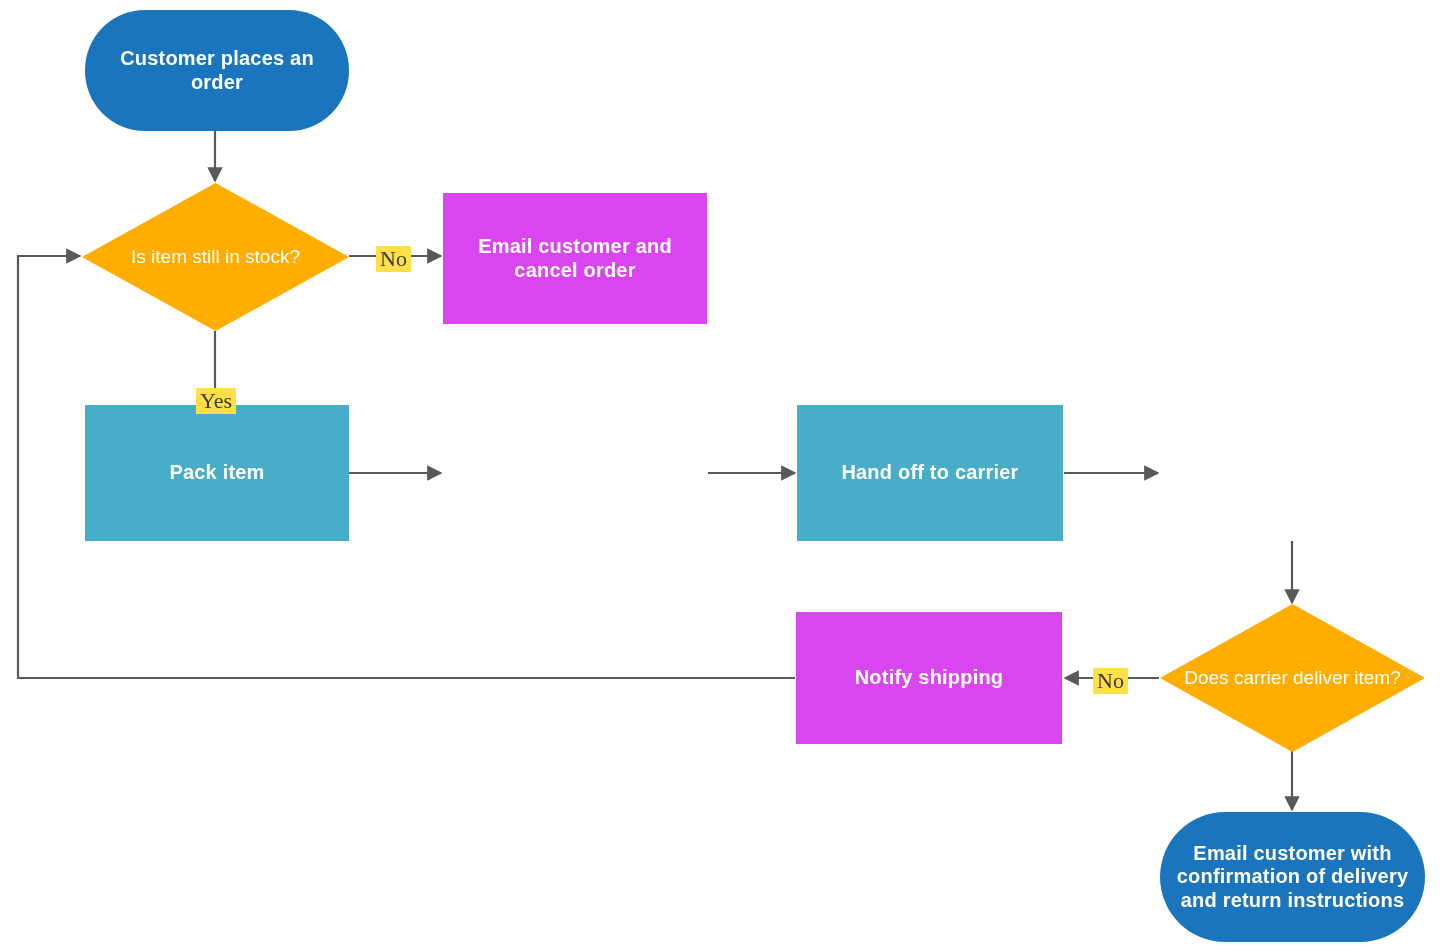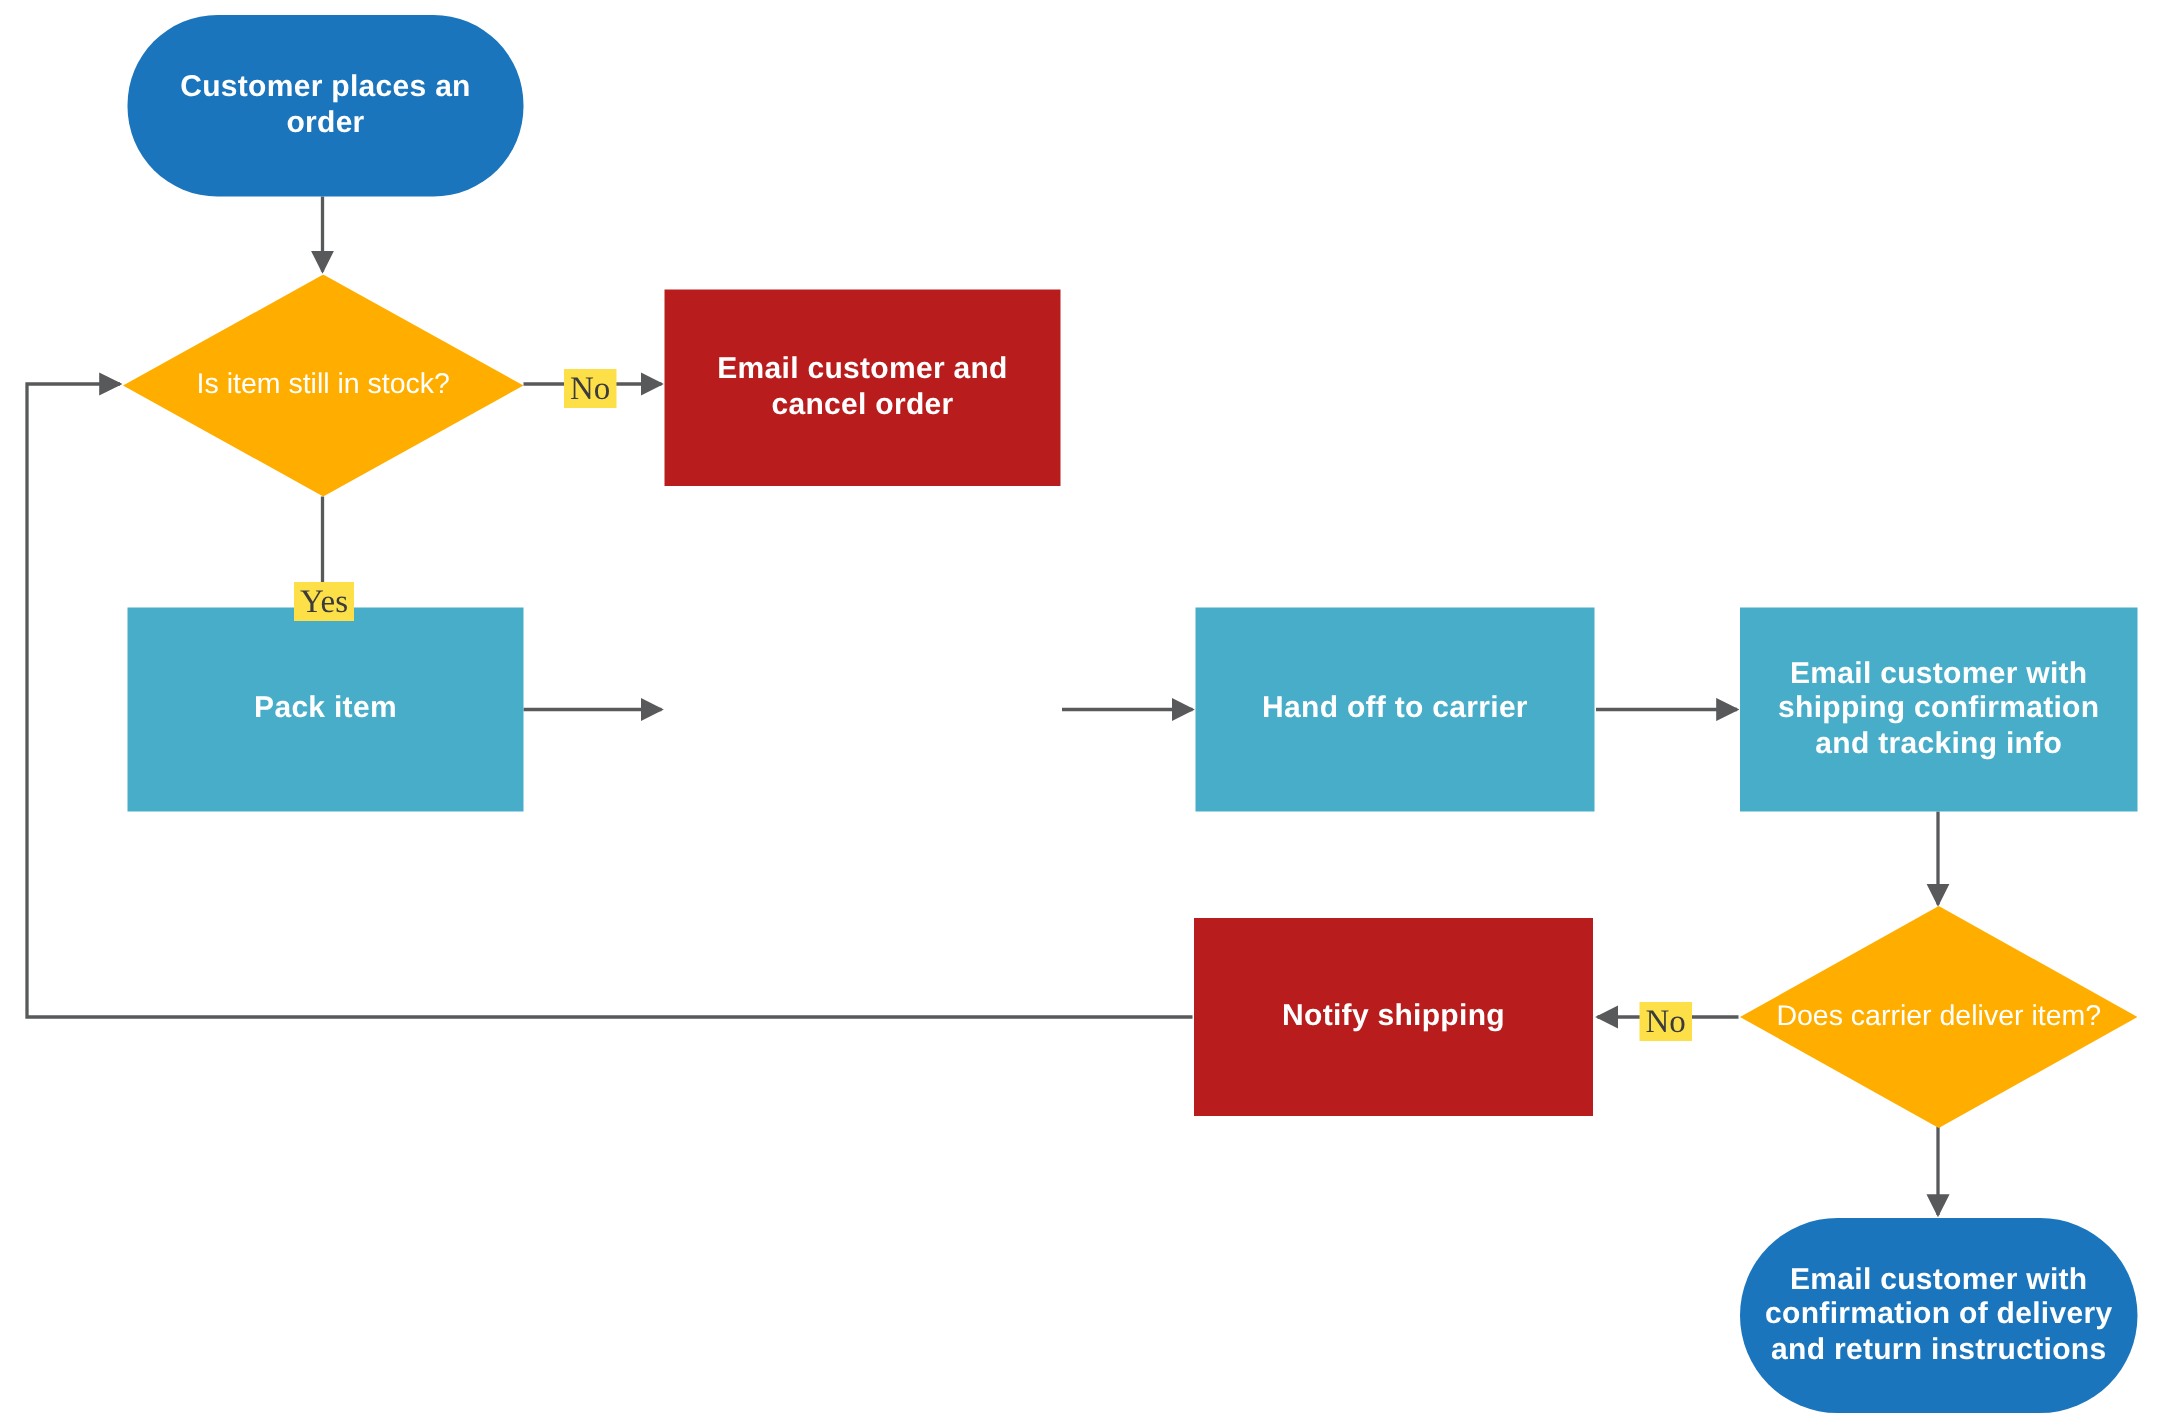--- a/index.html
+++ b/index.html
@@ -10,21 +10,21 @@
 
   svg#edges{position:absolute;left:0;top:0;width:1452px;height:952px;}
 
   .node{position:absolute;display:flex;align-items:center;justify-content:flex-end;
         text-align:center;box-sizing:border-box;color:#ffffff;
         font-weight:bold;letter-spacing:.2px;line-height:1.18;}
   .node span{display:block;width:100%;padding:0 10px;box-sizing:border-box;}
 
   .terminal{background:#1B75BC;border-radius:60px;font-size:20px;}
   .process{background:#48ADC8;font-size:20px;}
-  .alert{background:#b91c1c;font-size:20px;}
+  .alert{background:#d946ef;font-size:20px;}
 
   .decision{position:absolute;}
   .decision .dia{position:absolute;left:0;top:0;width:100%;height:100%;
        background:#FFAE00;
        clip-path:polygon(50% 0%,100% 50%,50% 100%,0% 50%);}
   .decision .dlabel{position:absolute;left:0;top:0;width:100%;height:100%;
        display:flex;align-items:center;justify-content:center;text-align:center;
        color:#ffffff;font-weight:normal;font-size:19px;line-height:1.2;}
 
   .edgelabel{position:absolute;color:#3b3b3d;font-size:22px;
@@ -81,23 +81,20 @@
 
   <div class="node process" style="left:85px;top:405px;width:264px;height:136px;">
     <span>Pack item</span>
   </div>
 
 
   <div class="node process" style="left:797px;top:405px;width:266px;height:136px;">
     <span>Hand off to carrier</span>
   </div>
 
-  <div class="node process" style="left:1160px;top:405px;width:265px;height:136px;">
-    <span>Email customer with shipping confirmation and tracking info</span>
-  </div>
 
   <div class="decision" style="left:1160px;top:604px;width:265px;height:148px;">
     <div class="dia"></div>
     <div class="dlabel">Does carrier deliver item?</div>
   </div>
 
   <div class="node alert" style="left:796px;top:612px;width:266px;height:132px;">
     <span>Notify shipping</span>
   </div>
 

